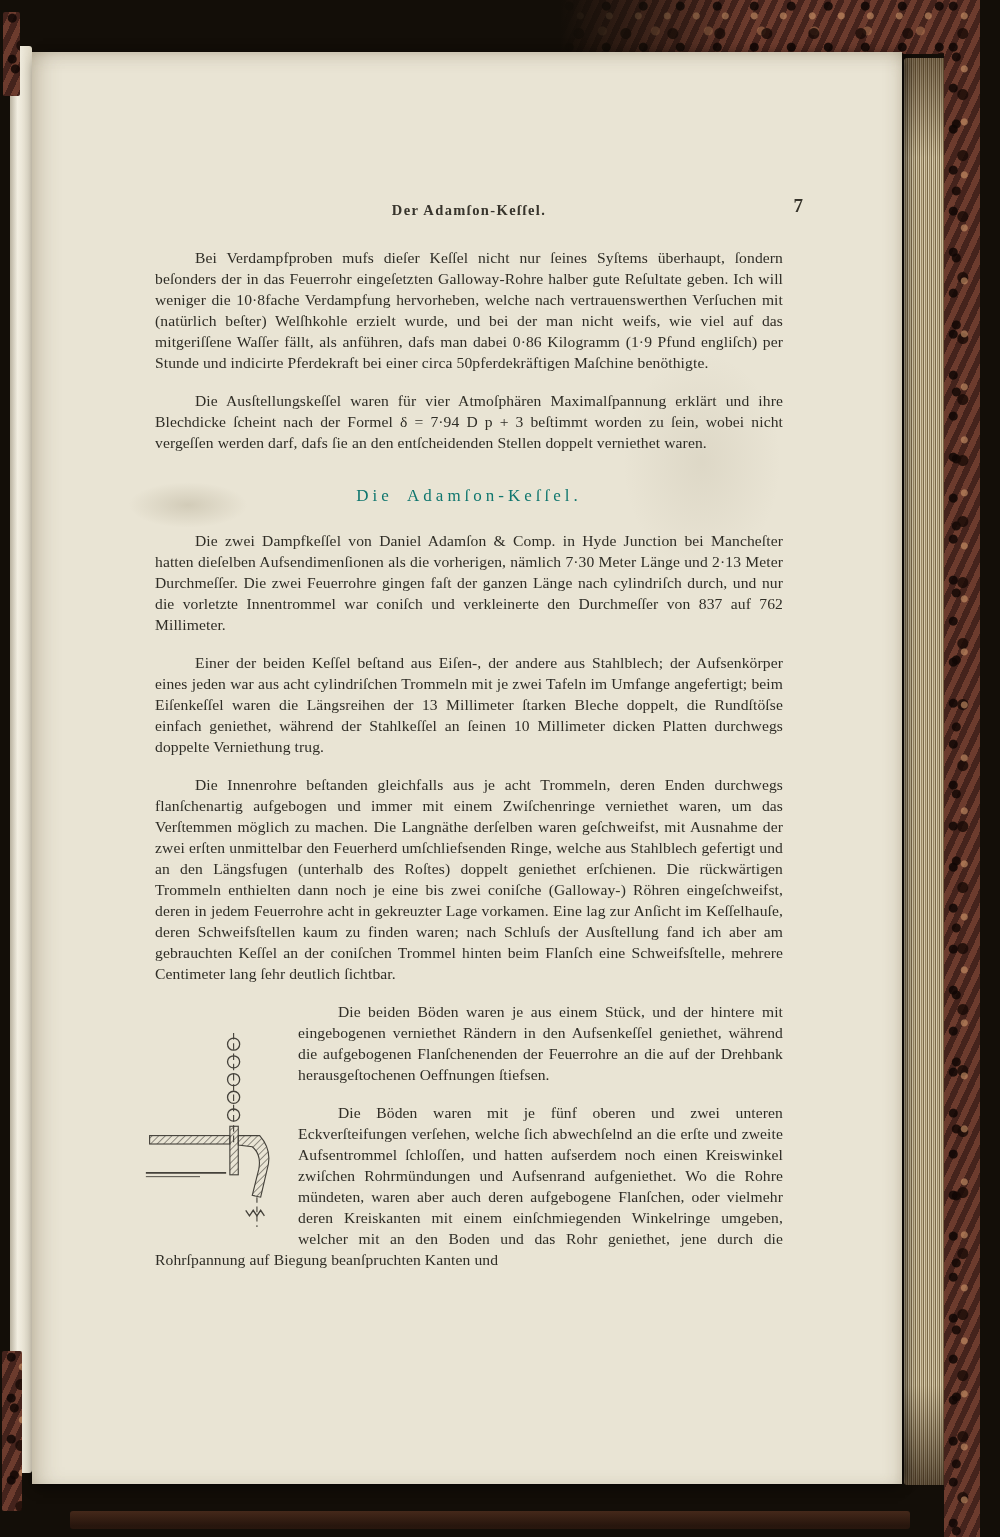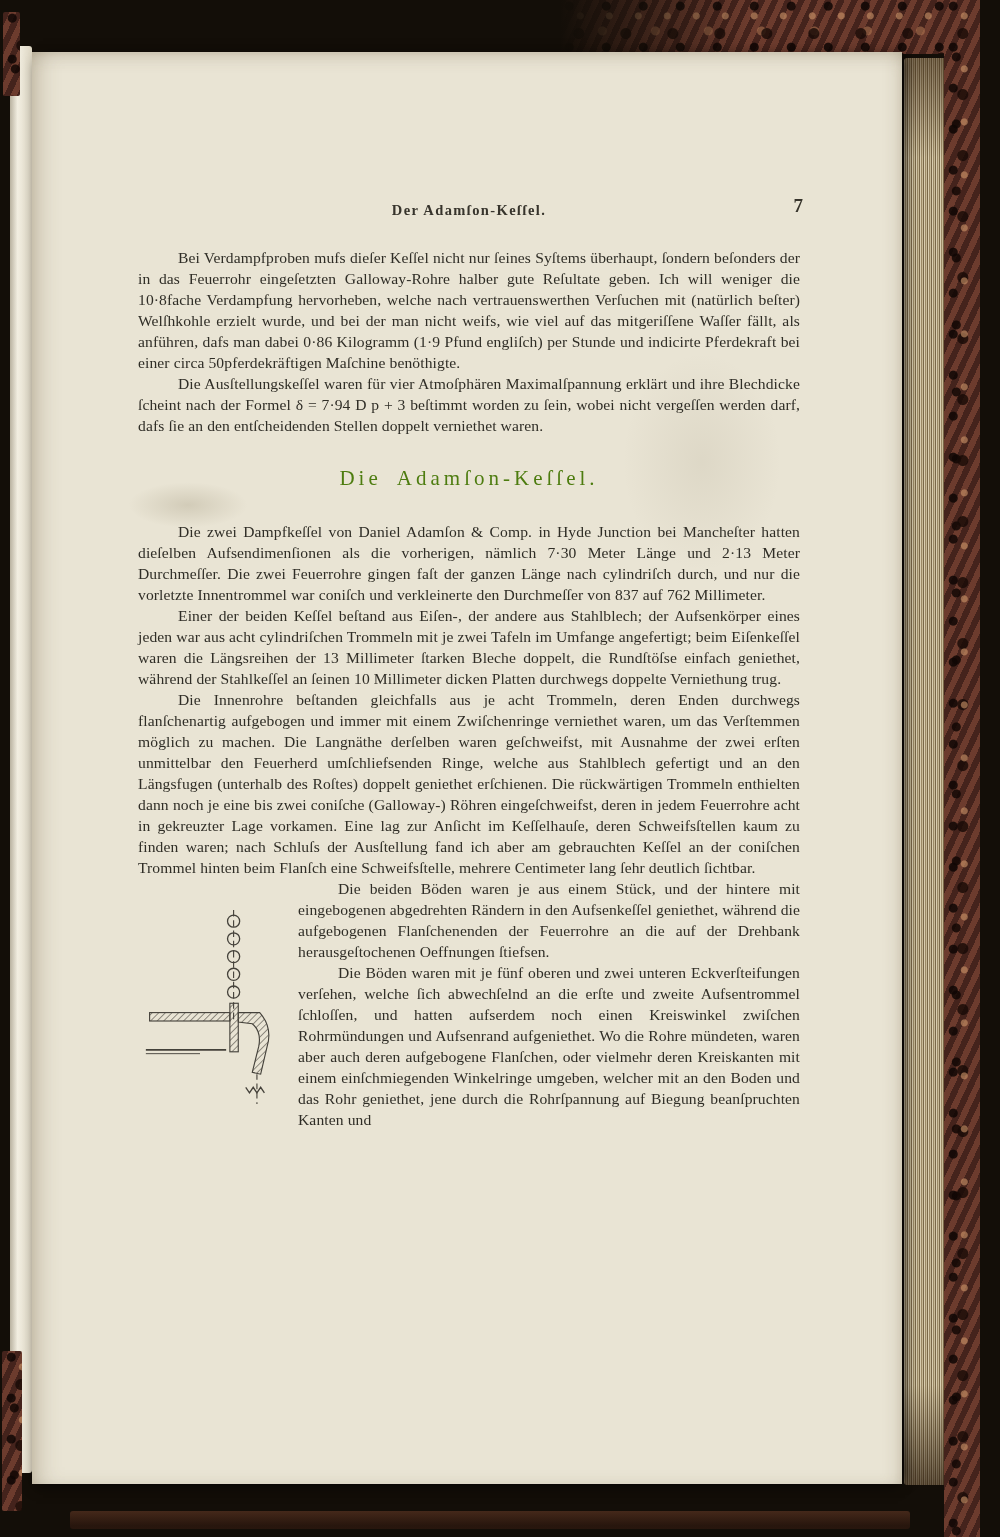--- a/index.html
+++ b/index.html
@@ -118,32 +118,32 @@
     margin-bottom: 26px;
   }
   .page-num {
     position: absolute;
     right: -4px; top: -5px;
     font-size: 19px;
     font-weight: bold;
     letter-spacing: 1px;
   }
   .text-col p {
-    margin: 0;
+    margin: 17px;
     text-indent: 40px;
   }
   .section-head {
-    margin: 32px 0 32px;
-    font-size: 21px;
+    margin: 32px 0 24px;
+    font-size: 17px;
     font-weight: normal;
     text-align: center;
     text-indent: 0;
     letter-spacing: 4px;
     word-spacing: 7px;
-    color: #4d7c0f;
+    color: #0f766e;
   }
   .fig-wrap { overflow: visible; }
   .fig {
     float: left;
     width: 140px;
     height: 212px;
     margin: 23px 14px 4px 6px;
   }
   .fig svg { width: 100%; height: 100%; }
 </style>
@@ -203,19 +203,19 @@
             <path d="M101,112 L124,112 Q138,128 132,148 L125,178 L116,176 L123,148 Q126,132 116,124 L101,122 Z" fill="url(#hatch)" stroke="#44413a" stroke-width="1.2"></path>
 
             <line x1="2" y1="152" x2="88" y2="152" stroke="#44413a" stroke-width="2"></line>
             <line x1="2" y1="156" x2="60" y2="156" stroke="#44413a" stroke-width="1"></line>
 
             <line x1="121" y1="178" x2="121" y2="210" stroke="#44413a" stroke-width="1.2" stroke-dasharray="6 4"></line>
 
             <path d="M109,192 l4,6 l4,-6 l4,6 l4,-6 l4,6" fill="none" stroke="#44413a" stroke-width="1.4"></path>
           </svg>
         </div>
-        <p>Die beiden Böden waren je aus einem Stück, und der hintere mit eingebogenen abgedrehten Rändern in den Aufsenkeſſel geniethet, während die aufgebogenen Flanſchenenden der Feuerrohre an die auf der Drehbank herausgeſtochenen Oeffnungen ſtiefsen.</p>
+        <p>Die beiden Böden waren je aus einem Stück, und der hintere mit eingebogenen verniethet Rändern in den Aufsenkeſſel geniethet, während die aufgebogenen Flanſchenenden der Feuerrohre an die auf der Drehbank herausgeſtochenen Oeffnungen ſtiefsen.</p>
         <p>Die Böden waren mit je fünf oberen und zwei unteren Eckverſteifungen verſehen, welche ſich abwechſelnd an die erſte und zweite Aufsentrommel ſchloſſen, und hatten aufserdem noch einen Kreiswinkel zwiſchen Rohrmündungen und Aufsenrand aufgeniethet. Wo die Rohre mündeten, waren aber auch deren aufgebogene Flanſchen, oder vielmehr deren Kreiskanten mit einem einſchmiegenden Winkelringe umgeben, welcher mit an den Boden und das Rohr geniethet, jene durch die Rohrſpannung auf Biegung beanſpruchten Kanten und</p>
       </div>
 
     </div>
   </div>
 </div>
 
 </body></html>

